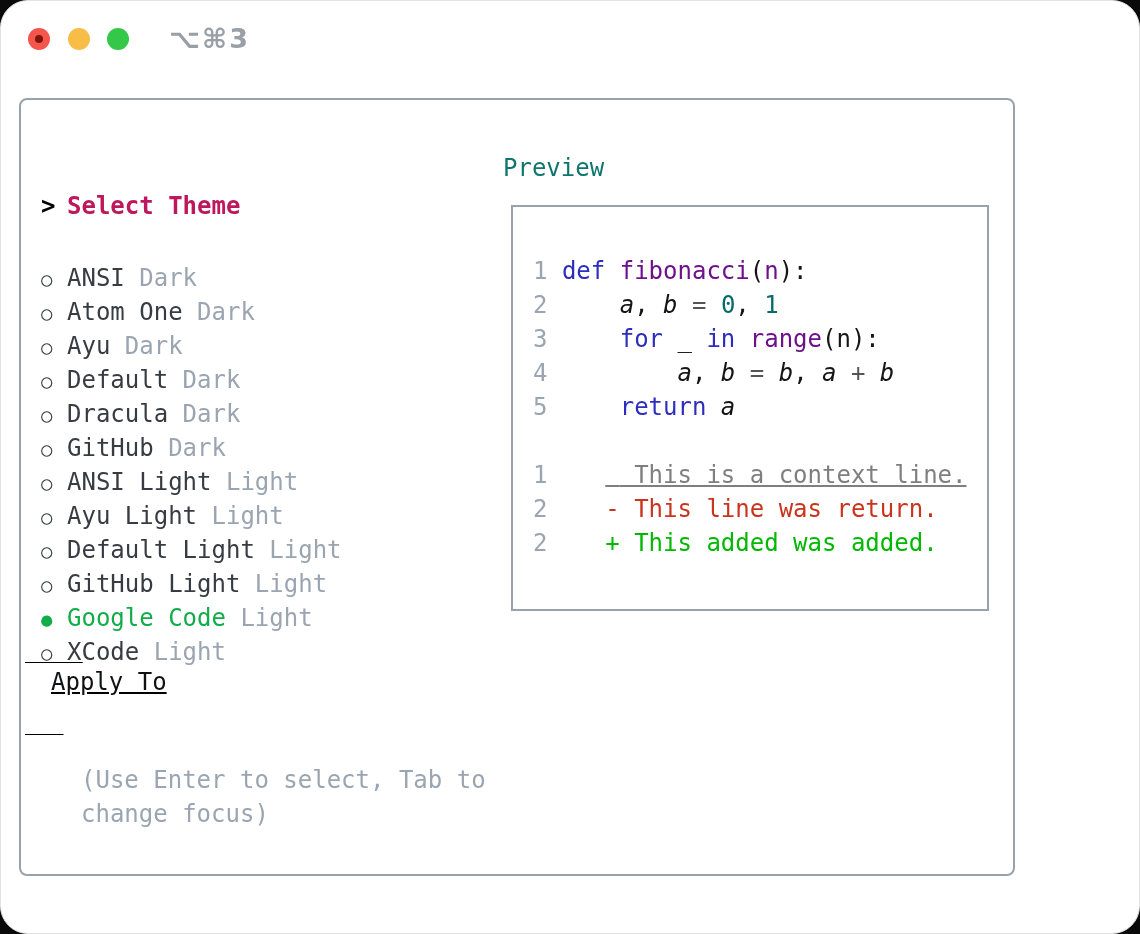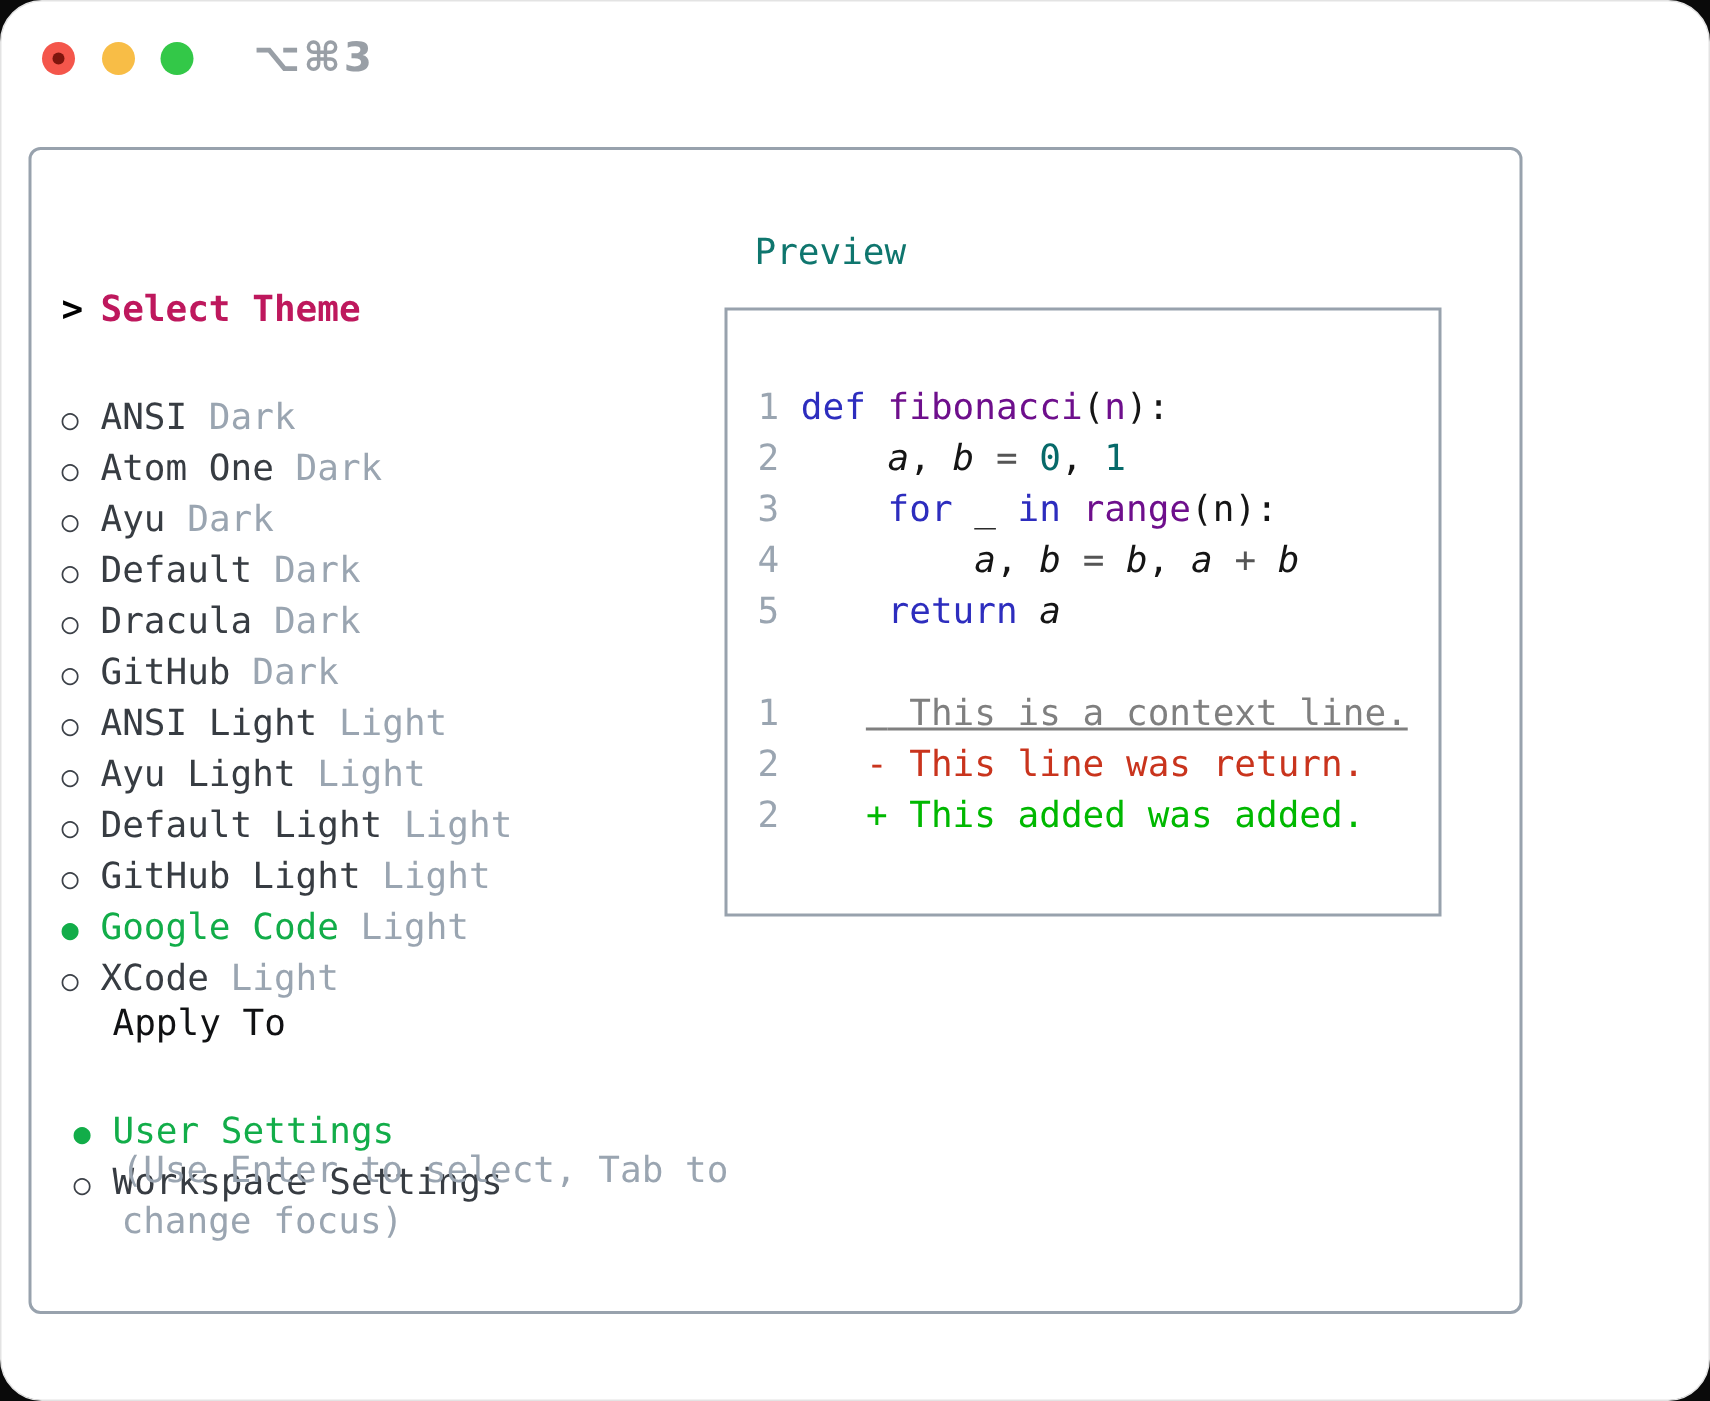--- a/index.html
+++ b/index.html
@@ -41,33 +41,33 @@
   
   .left-panel{position:absolute;left:20px;top:51px;white-space:pre;}
   .line{height:34px;line-height:34px;font-size:24px;color:#373c42;}
   .marker{display:inline-block;width:26px;font-size:19px;color:#3c4148;}
   .prefix{font-size:24px;font-weight:bold;color:#000;}
   .hdr-text{font-weight:bold;color:#be185d;}
   .label{color:#373c42;}
   .tag{color:#9aa5b1;}
   .sel .label{color:#12ad49;}
   .marker.dot-sel{color:#12ad49;}
-  .apply-block{position:absolute;left:28px;top:527px;white-space:pre;}
+  .apply-block{position:absolute;left:4px;top:527px;white-space:pre;text-decoration:underline;}
   .apply-hdr{color:#101113;}
   .hint{
     position:absolute;left:20px;top:663px;width:452px;
     font-size:24px;line-height:34px;color:#9aa5b1;margin-left:40px;
   }
   
   .preview-title{
     position:absolute;left:482px;top:51px;
     font-size:24px;line-height:34px;font-weight:normal;color:#0f766e;
   }
   .preview-box{
-    position:absolute;left:462px;top:105px;
+    position:absolute;left:490px;top:105px;
     width:478px;height:406px;
     box-sizing:border-box;
     border:2px solid #98a2ad;
     background:#ffffff;
     padding:47px 0 0 20px;
     overflow:hidden;
   }
   .pline{height:34px;line-height:34px;font-size:24px;white-space:pre;color:#151515;}
   .num{color:#9aa5b1;}
   .tk-kw{color:#2d2dbe;}
@@ -96,21 +96,20 @@
 
   <div class="content-box">
 
     <div class="left-panel">
       <div class="line"><span class="marker prefix">&gt;</span><span class="hdr-text">Select Theme</span></div>
       <div id="theme-list"><div class="line item"><span class="marker">○</span><span class="label">ANSI</span><span class="tag"> Dark</span></div><div class="line item"><span class="marker">○</span><span class="label">Atom One</span><span class="tag"> Dark</span></div><div class="line item"><span class="marker">○</span><span class="label">Ayu</span><span class="tag"> Dark</span></div><div class="line item"><span class="marker">○</span><span class="label">Default</span><span class="tag"> Dark</span></div><div class="line item"><span class="marker">○</span><span class="label">Dracula</span><span class="tag"> Dark</span></div><div class="line item"><span class="marker">○</span><span class="label">GitHub</span><span class="tag"> Dark</span></div><div class="line item"><span class="marker">○</span><span class="label">ANSI Light</span><span class="tag"> Light</span></div><div class="line item"><span class="marker">○</span><span class="label">Ayu Light</span><span class="tag"> Light</span></div><div class="line item"><span class="marker">○</span><span class="label">Default Light</span><span class="tag"> Light</span></div><div class="line item"><span class="marker">○</span><span class="label">GitHub Light</span><span class="tag"> Light</span></div><div class="line item sel"><span class="marker dot-sel">●</span><span class="label">Google Code</span><span class="tag"> Light</span></div><div class="line item"><span class="marker">○</span><span class="label">XCode</span><span class="tag"> Light</span></div></div>
     </div>
 
     <div class="apply-block">
       <div class="line"><span class="marker"> </span><span class="apply-hdr">Apply To</span></div>
-      <div id="apply-list"><div class="line item sel"><span class="marker dot-sel">●</span><span class="label">User Settings</span></div><div class="line item"><span class="marker">○</span><span class="label">Workspace Settings</span></div></div>
     </div>
 
     <div class="hint">(Use Enter to select, Tab to change focus)</div>
 
     <div class="preview-title">Preview</div>
 
     <div class="preview-box">
       <div id="preview-lines">
           <div class="pline"><span class="num">1</span> <span class="tk-kw">def </span><span class="tk-fn">fibonacci</span><span class="tk-pl">(</span><span class="tk-fn">n</span><span class="tk-pl">):</span></div>
           <div class="pline"><span class="num">2</span> <span class="tk-pl">    </span><span class="tk-va">a</span><span class="tk-pl">, </span><span class="tk-va">b</span><span class="tk-op"> = </span><span class="tk-nu">0</span><span class="tk-pl">, </span><span class="tk-nu">1</span></div>

